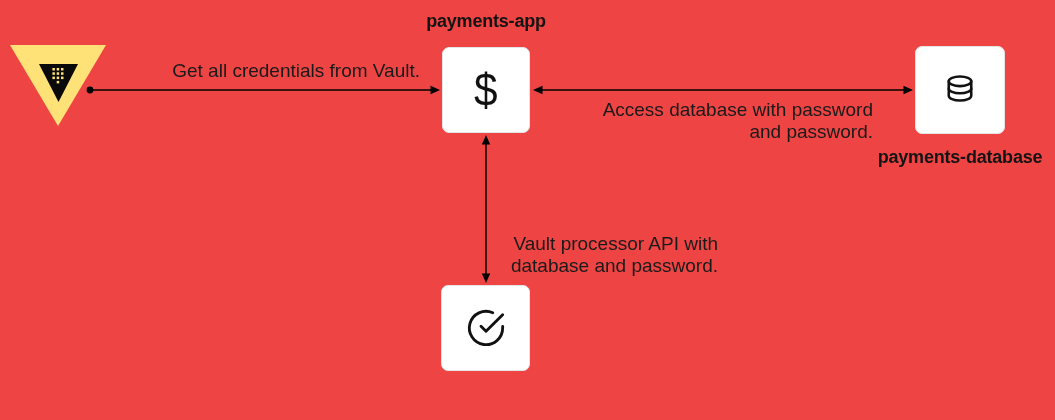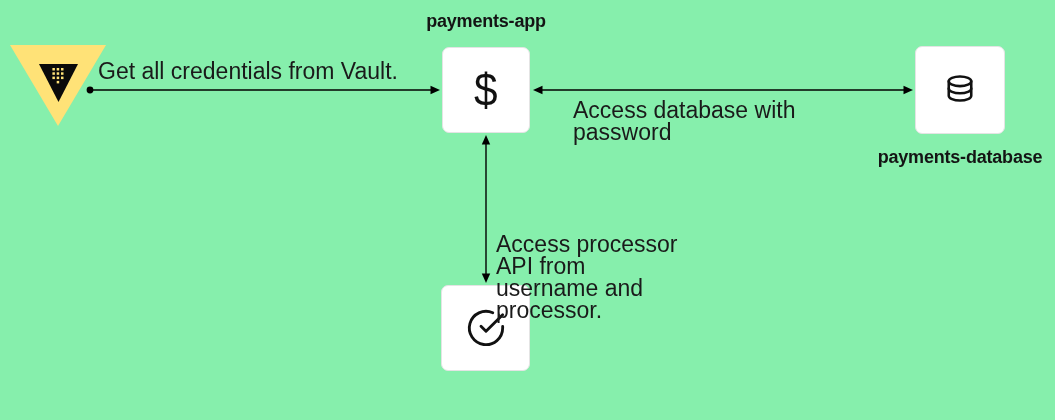--- a/index.html
+++ b/index.html
@@ -5,21 +5,21 @@
   html, body {
     margin: 0;
     padding: 0;
     background: #ffffff;
     font-family: "Liberation Sans", sans-serif;
   }
   .stage {
     position: relative;
     width: 1055px;
     height: 420px;
-    background: #86efac;
+    background: #ef4444;
     overflow: hidden;
   }
   .edge-layer {
     position: absolute;
     left: 0; top: 0;
     width: 1055px;
     height: 420px;
     pointer-events: none;
   }
   .node {
@@ -51,23 +51,23 @@
     font-weight: bold;
     color: #141414;
     letter-spacing: -0.2px;
     white-space: nowrap;
   }
   .label-app  { left: 376px; top: 11px; }
   .label-db   { left: 850px; top: 147px; }
   .label-proc { left: 375px; top: 386px; }
   .edge-label {
     position: absolute;
-    font-size: 23px;
+    font-size: 19px;
     color: #1a1a1a;
-    text-align: left;
+    text-align: right;
     line-height: 22px;
   }
   .el-vault-app    { left: 98px;  top: 60px;  width: 322px; }
   .el-app-database { left: 573px; top: 99px;  width: 300px; }
   .el-app-processor{ left: 496px; top: 233px; width: 222px; }
   .vault-logo-wrap {
     position: absolute;
     left: 10px; top: 45px;
     width: 96px; height: 81px;
   }
@@ -135,19 +135,20 @@
   <div class="node node-proc">
     <svg class="icon-svg" width="40" height="40" viewBox="0 0 24 24" fill="none" stroke="#111111" stroke-width="1.7" stroke-linecap="round" stroke-linejoin="round">
       <path d="M22 11.08V12a10 10 0 1 1-5.93-9.14"></path>
       <polyline points="22 4 12 14.01 9 11.01"></polyline>
     </svg>
   </div>
 
   <div class="edge-label el-vault-app">Get all credentials from Vault.</div>
   <div class="edge-label el-app-database">
     <div>Access database with password</div>
+    <div>and password.</div>
   </div>
   <div class="edge-label el-app-processor">
-    <div>Access processor API from</div>
-    <div>username and processor.</div>
+    <div>Vault processor API with</div>
+    <div>database and password.</div>
   </div>
 
 </div>
 
 </body></html>

